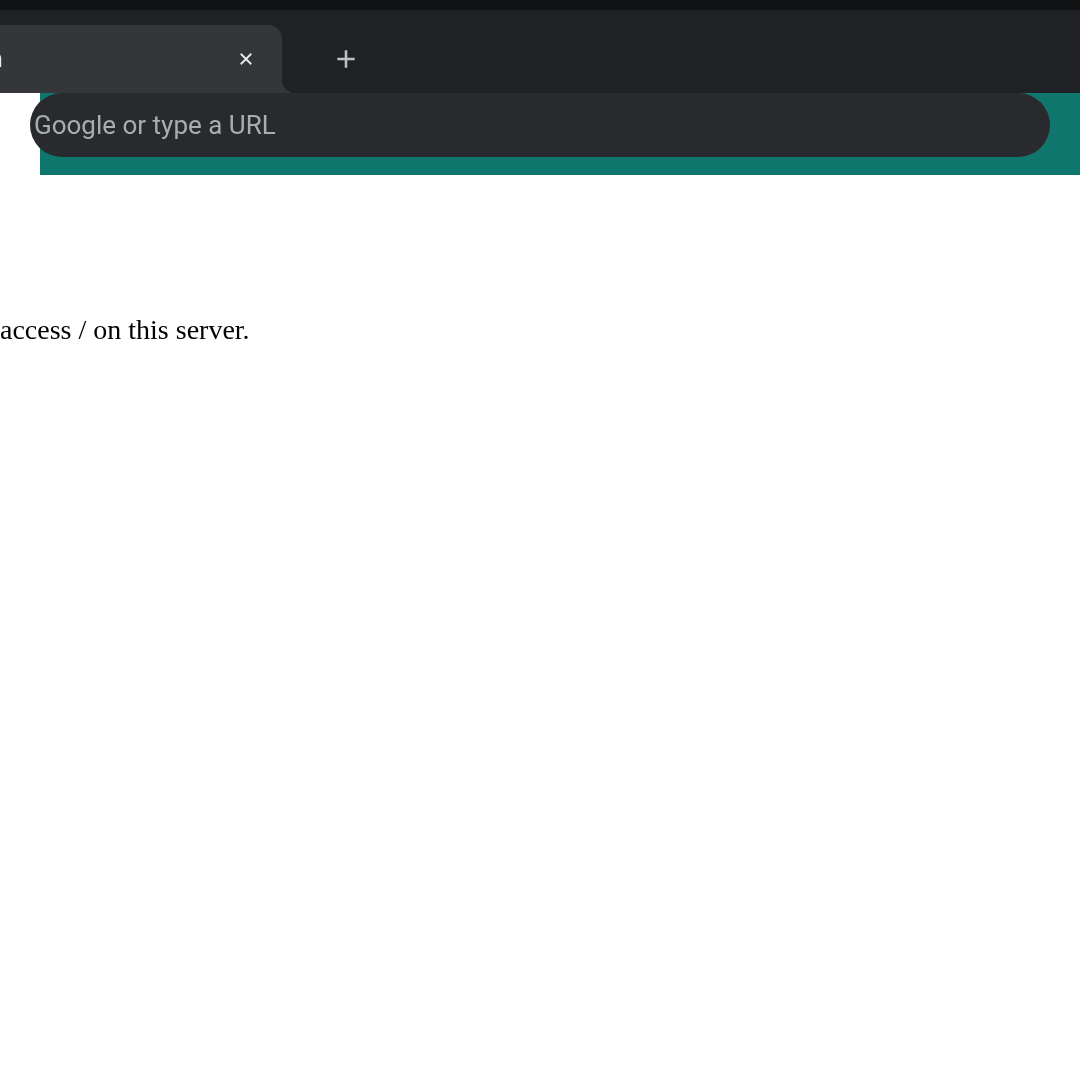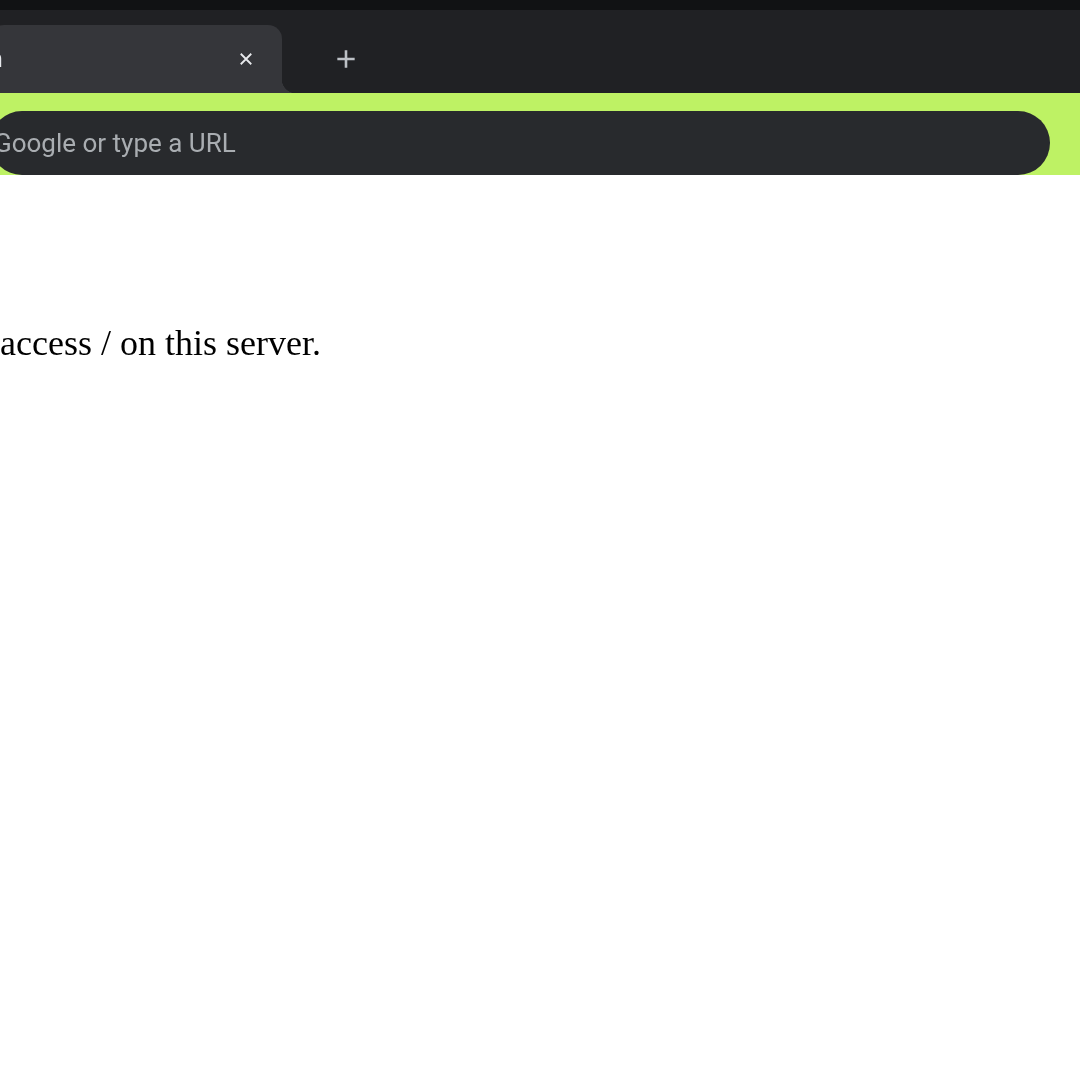--- a/index.html
+++ b/index.html
@@ -50,25 +50,26 @@
     .new-tab {
       width: 56px; height: 56px;
       display: flex; align-items: center; justify-content: center;
       margin-left: 26px;
       margin-bottom: 6px;
       border-radius: 50%;
       cursor: pointer;
     }
     .new-tab svg { width: 26px; height: 26px; stroke: #bdc1c6; stroke-width: 2.4; }
     .toolbar {
-      background: #bef264;
+      background: #0f766e;
       height: 82px;
       display: flex;
-      align-items: flex-end;
+      align-items: flex-start;
       padding-right: 30px;
+      margin-left: 40px;
     }
     .omnibox {
       flex: 1;
       height: 64px;
       background: #282a2d;
       border-radius: 32px;
       display: flex;
       align-items: center;
       padding-left: 4px;
       padding-right: 24px;
@@ -83,26 +84,26 @@
       font-size: 26px;
       font-family: inherit;
     }
     .omnibox input::placeholder { color: #a9adb1; }
     .content {
       padding: 0;
       font-family: "Times New Roman", Times, serif;
       color: #000;
     }
     .body-text {
-      font-size: 36px;
+      font-size: 28px;
       line-height: 1.3;
       white-space: nowrap;
       position: absolute;
       left: 0;
-      top: 320px;
+      top: 312px;
     }
   </style>
 </head>
 <body>
 
 <div class="chrome-top">
   <div class="titlebar-strip"></div>
   <div class="tab-strip">
     <div class="tab">
       <span class="tab-title">n</span>

